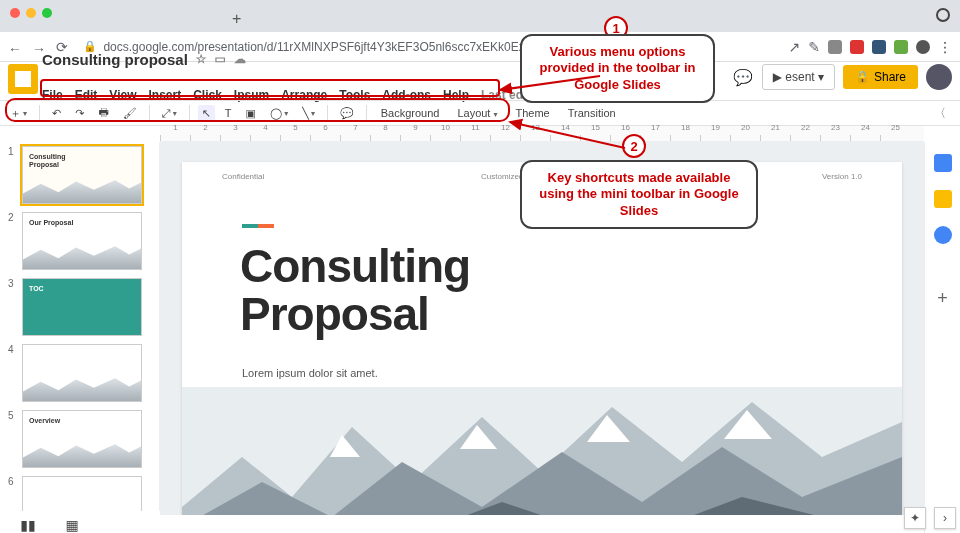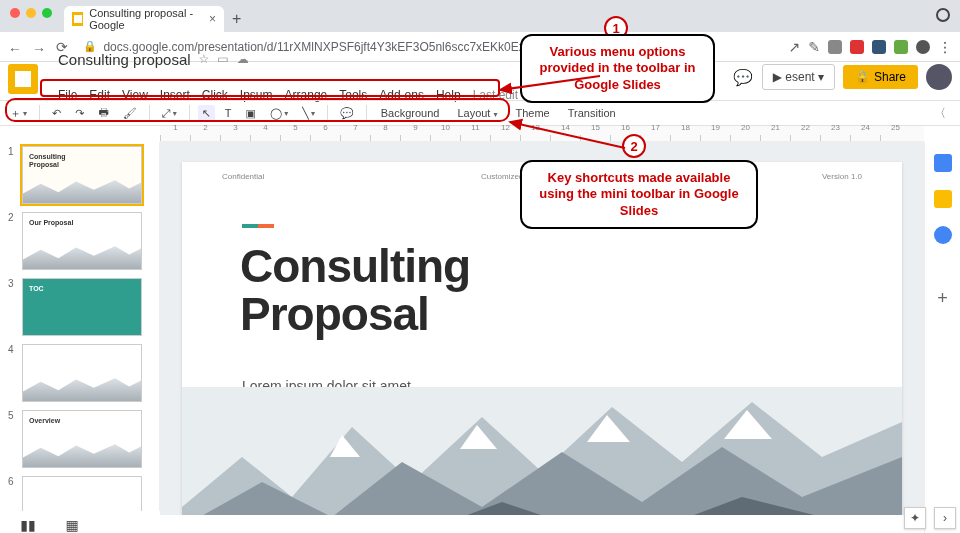--- a/index.html
+++ b/index.html
@@ -22,21 +22,21 @@
 .omni .nav { color: #5f6368; font-size: 14px; cursor: pointer; }
 .omni .url { flex: 1; display: flex; align-items: center; gap: 6px; font-size: 12px; color: #5f6368; padding-left: 6px; }
 .omni .lock { font-size: 11px; }
 .ext { display: flex; gap: 8px; align-items: center; }
 .ext .ei { width: 14px; height: 14px; border-radius: 3px; background: #888; }
 .ext .ei.r { background: #d33; } .ext .ei.b { background: #357; } .ext .ei.g { background: #6a4; }
 .ext .dots { font-size: 14px; color: #444; cursor: pointer; }
 
 
 .gs { position: absolute; top: 62px; left: 0; right: 0; bottom: 0; background: #fff; }
-.gs-row1 { display: flex; align-items: center; height: 26px; padding-left: 8px; gap: 20px; }
+.gs-row1 { display: flex; align-items: center; height: 26px; padding-left: 8px; gap: 4px; font-weight: bold; }
 .gs-logo { width: 30px; height: 30px; background: #f4b400; display: flex; align-items: center; justify-content: center; border-radius: 3px; margin-top: 8px; }
 .gs-logo::after { content: ""; width: 16px; height: 16px; background: #fff; }
 .gs-titlewrap { display: flex; flex-direction: column; gap: 0; padding-top: 2px; }
 .gs-title { display: flex; align-items: center; gap: 8px; font-size: 15px; color: #333; }
 .gs-title .ic { color: #888; font-size: 12px; cursor: pointer; }
 
 .menubar { display: flex; gap: 12px; font-size: 12px; color: #333; margin-top: 20px; position: relative; }
 .menubar .mi { cursor: pointer; }
 .menubar .last { color: #888; text-decoration: underline; }
 
@@ -83,51 +83,46 @@
 
 
 .canvas { position: absolute; top: 80px; left: 160px; right: 36px; bottom: 18px; background: #eceff1; display: flex; align-items: flex-start; justify-content: center; padding-top: 20px; overflow: hidden; }
 .slide { width: 720px; height: 405px; background: #fff; box-shadow: 0 1px 3px rgba(0,0,0,0.15); position: relative; overflow: hidden; }
 .slide .hdr { display: flex; justify-content: space-between; font-size: 8px; color: #888; padding: 10px 40px 0; }
 .slide .hdr .mid { flex: 1; text-align: center; }
 .slide .hdr .mid b { color: #555; }
 .slide .accent { position: absolute; top: 62px; left: 60px; width: 32px; height: 4px; display: flex; }
 .slide .accent .a1 { flex: 1; background: #2f9e8f; } .slide .accent .a2 { flex: 1; background: #f46a3a; }
 .slide .title { position: absolute; top: 80px; left: 58px; font-size: 46px; font-weight: 700; color: #2b2b2b; line-height: 1.05; letter-spacing: -1px; }
-.slide .sub { position: absolute; top: 216px; left: 60px; font-size: 14px; color: #555; }
+.slide .sub { position: absolute; top: 205px; left: 60px; font-size: 11px; color: #555; }
 .slide .mountains { position: absolute; bottom: 0; left: 0; right: 0; height: 180px; }
 
 
 .sidepanel { position: absolute; top: 80px; right: 0; width: 36px; bottom: 0; background: #fff; border-left: 1px solid #eee; display: flex; flex-direction: column; align-items: center; gap: 18px; padding-top: 12px; }
 .sidepanel .sp { width: 18px; height: 18px; border-radius: 3px; cursor: pointer; }
 .sp.cal { background: #4285f4; } .sp.keep { background: #fbbc04; } .sp.tasks { background: #4285f4; border-radius: 50%; }
 .sp.plus { background: transparent; color: #666; font-size: 18px; text-align: center; line-height: 16px; }
 
 
-.callout { position: absolute; border: 2px solid #000000; border-radius: 12px; background: #fff; padding: 8px 12px; font-size: 13px; color: #cc0000; font-weight: 600; text-align: center; line-height: 1.25; }
+.callout { position: absolute; border: 2px solid #404040; border-radius: 12px; background: #fff; padding: 8px 12px; font-size: 13px; color: #cc0000; font-weight: 600; text-align: center; line-height: 1.25; }
 .badge { position: absolute; width: 24px; height: 24px; border: 2px solid #cc0000; border-radius: 50%; background: #fff; color: #cc0000; font-weight: bold; display: flex; align-items: center; justify-content: center; font-size: 13px; }
 svg.arrow { position: absolute; pointer-events: none; }
 
 
 .brnav { position: absolute; bottom: 4px; right: 4px; display: flex; gap: 8px; align-items: center; }
 .brnav .sq { width: 22px; height: 22px; background: #fff; border: 1px solid #ccc; box-shadow: 0 1px 2px rgba(0,0,0,.15); display: flex; align-items: center; justify-content: center; font-size: 12px; color: #555; cursor: pointer; }
 </style>
 </head>
 <body>
 
 <div class="tabstrip">
   <div class="traffic">
     <div class="dot red"></div>
     <div class="dot yel"></div>
     <div class="dot grn"></div>
-  </div>
-  <div class="tab">
-    <span class="favicon"></span>
-    <span>Consulting proposal - Google</span>
-    <span class="x">×</span>
   </div>
   <div class="newtab">+</div>
   <div class="winhole"></div>
 </div>
 
 <div class="omni">
   <span class="nav">←</span>
   <span class="nav">→</span>
   <span class="nav">⟳</span>
   <div class="url">

